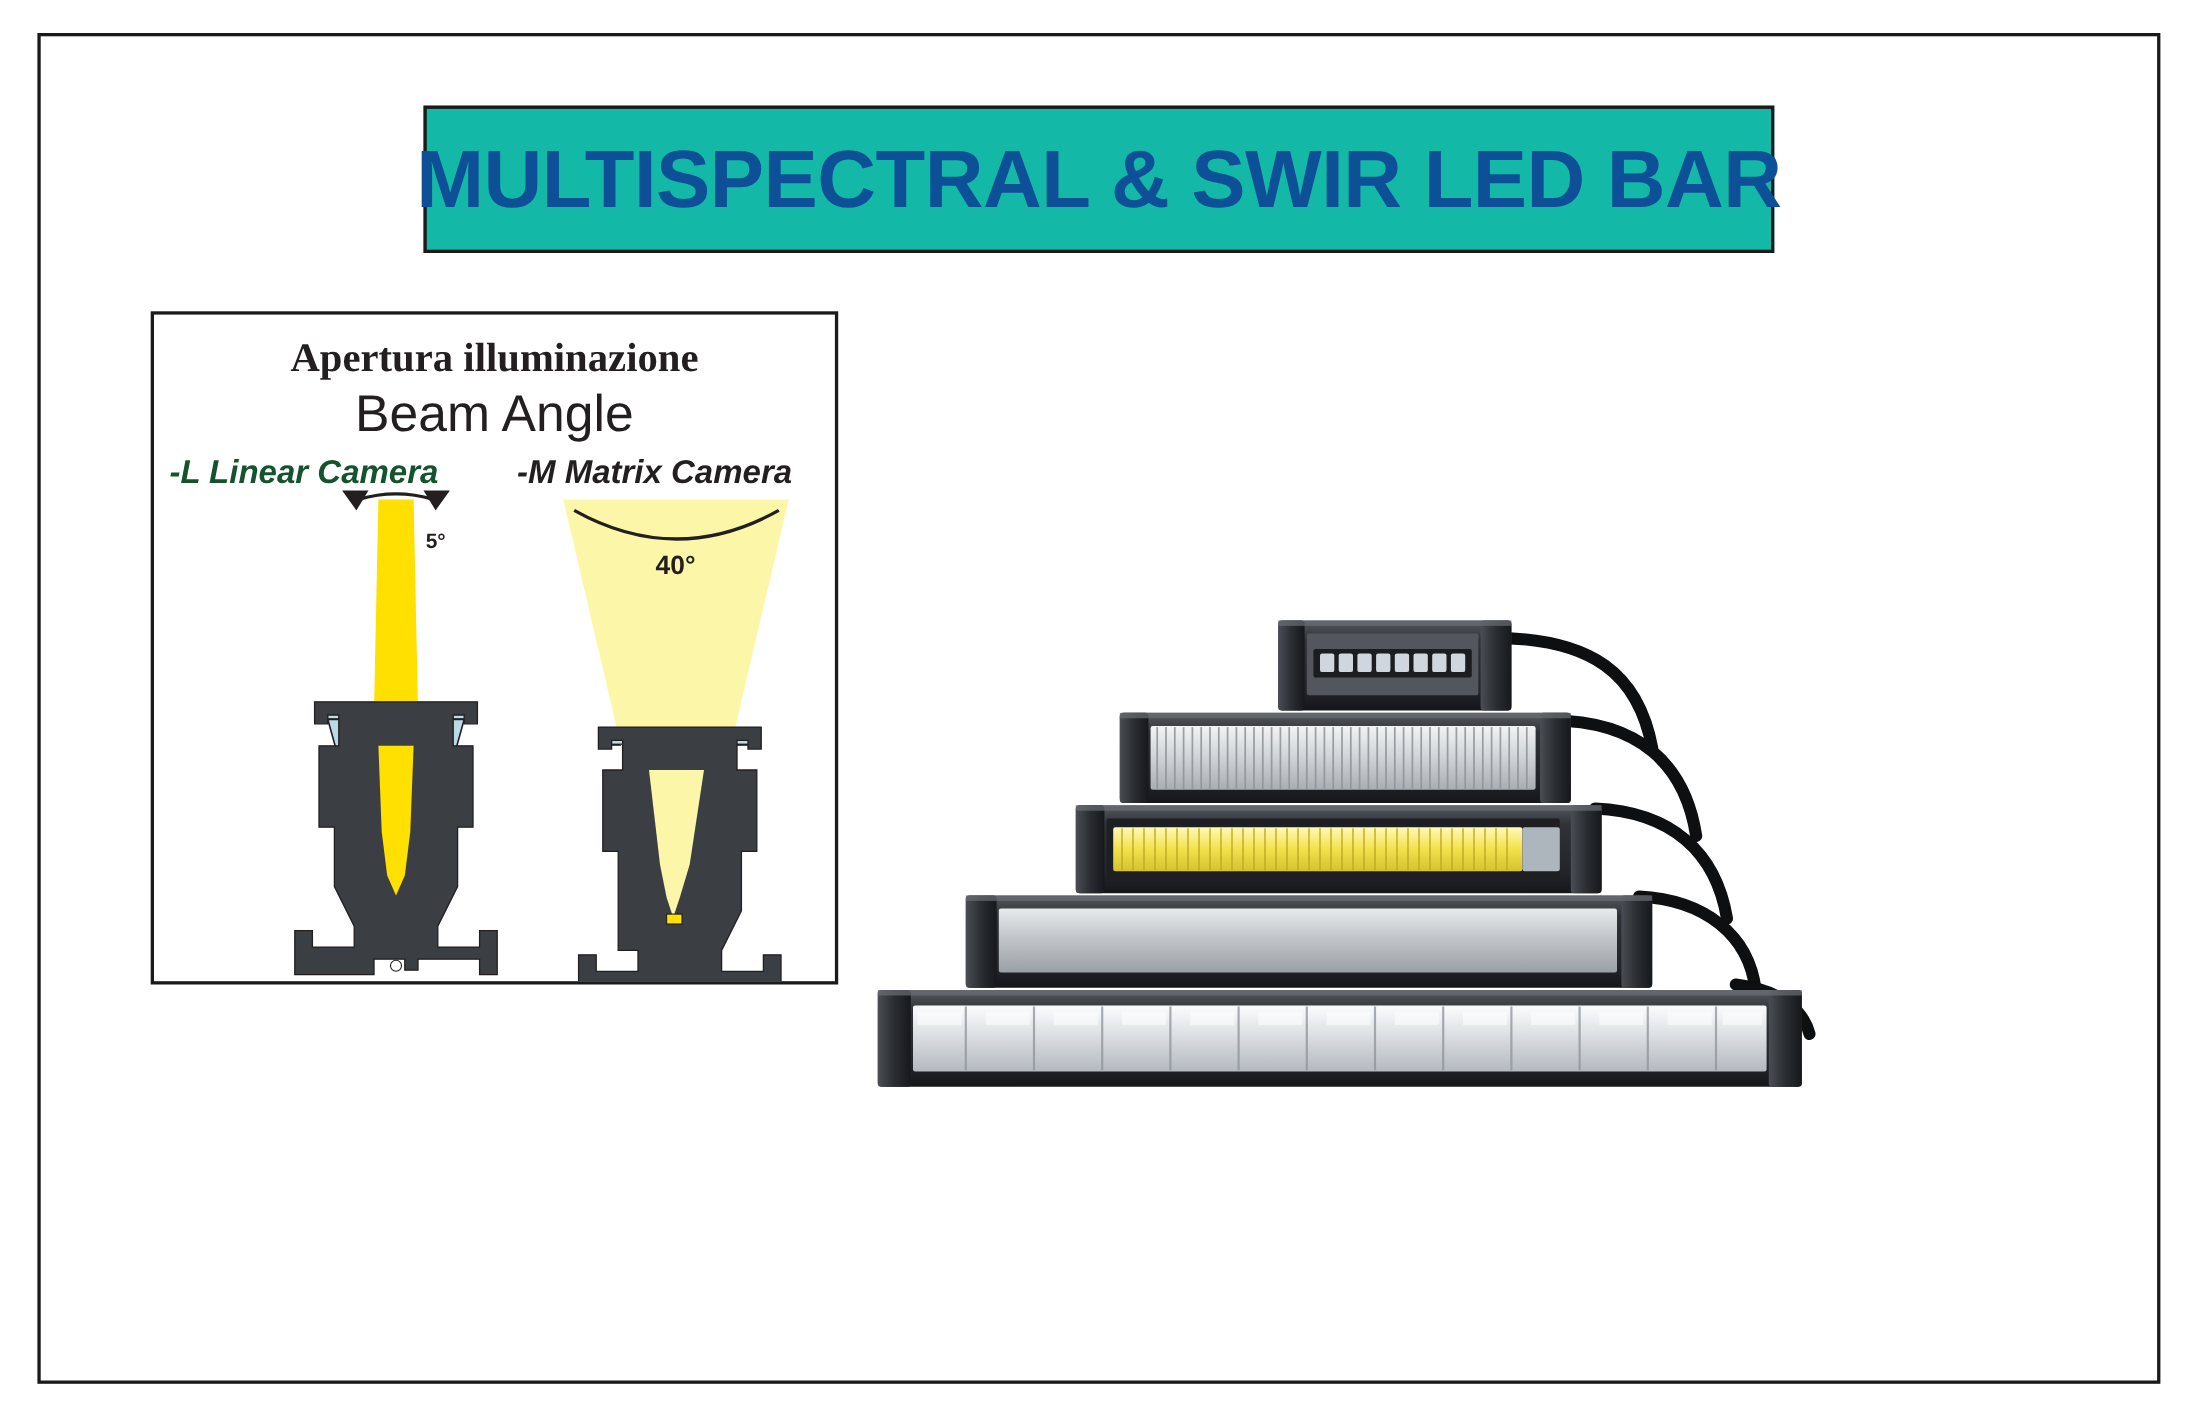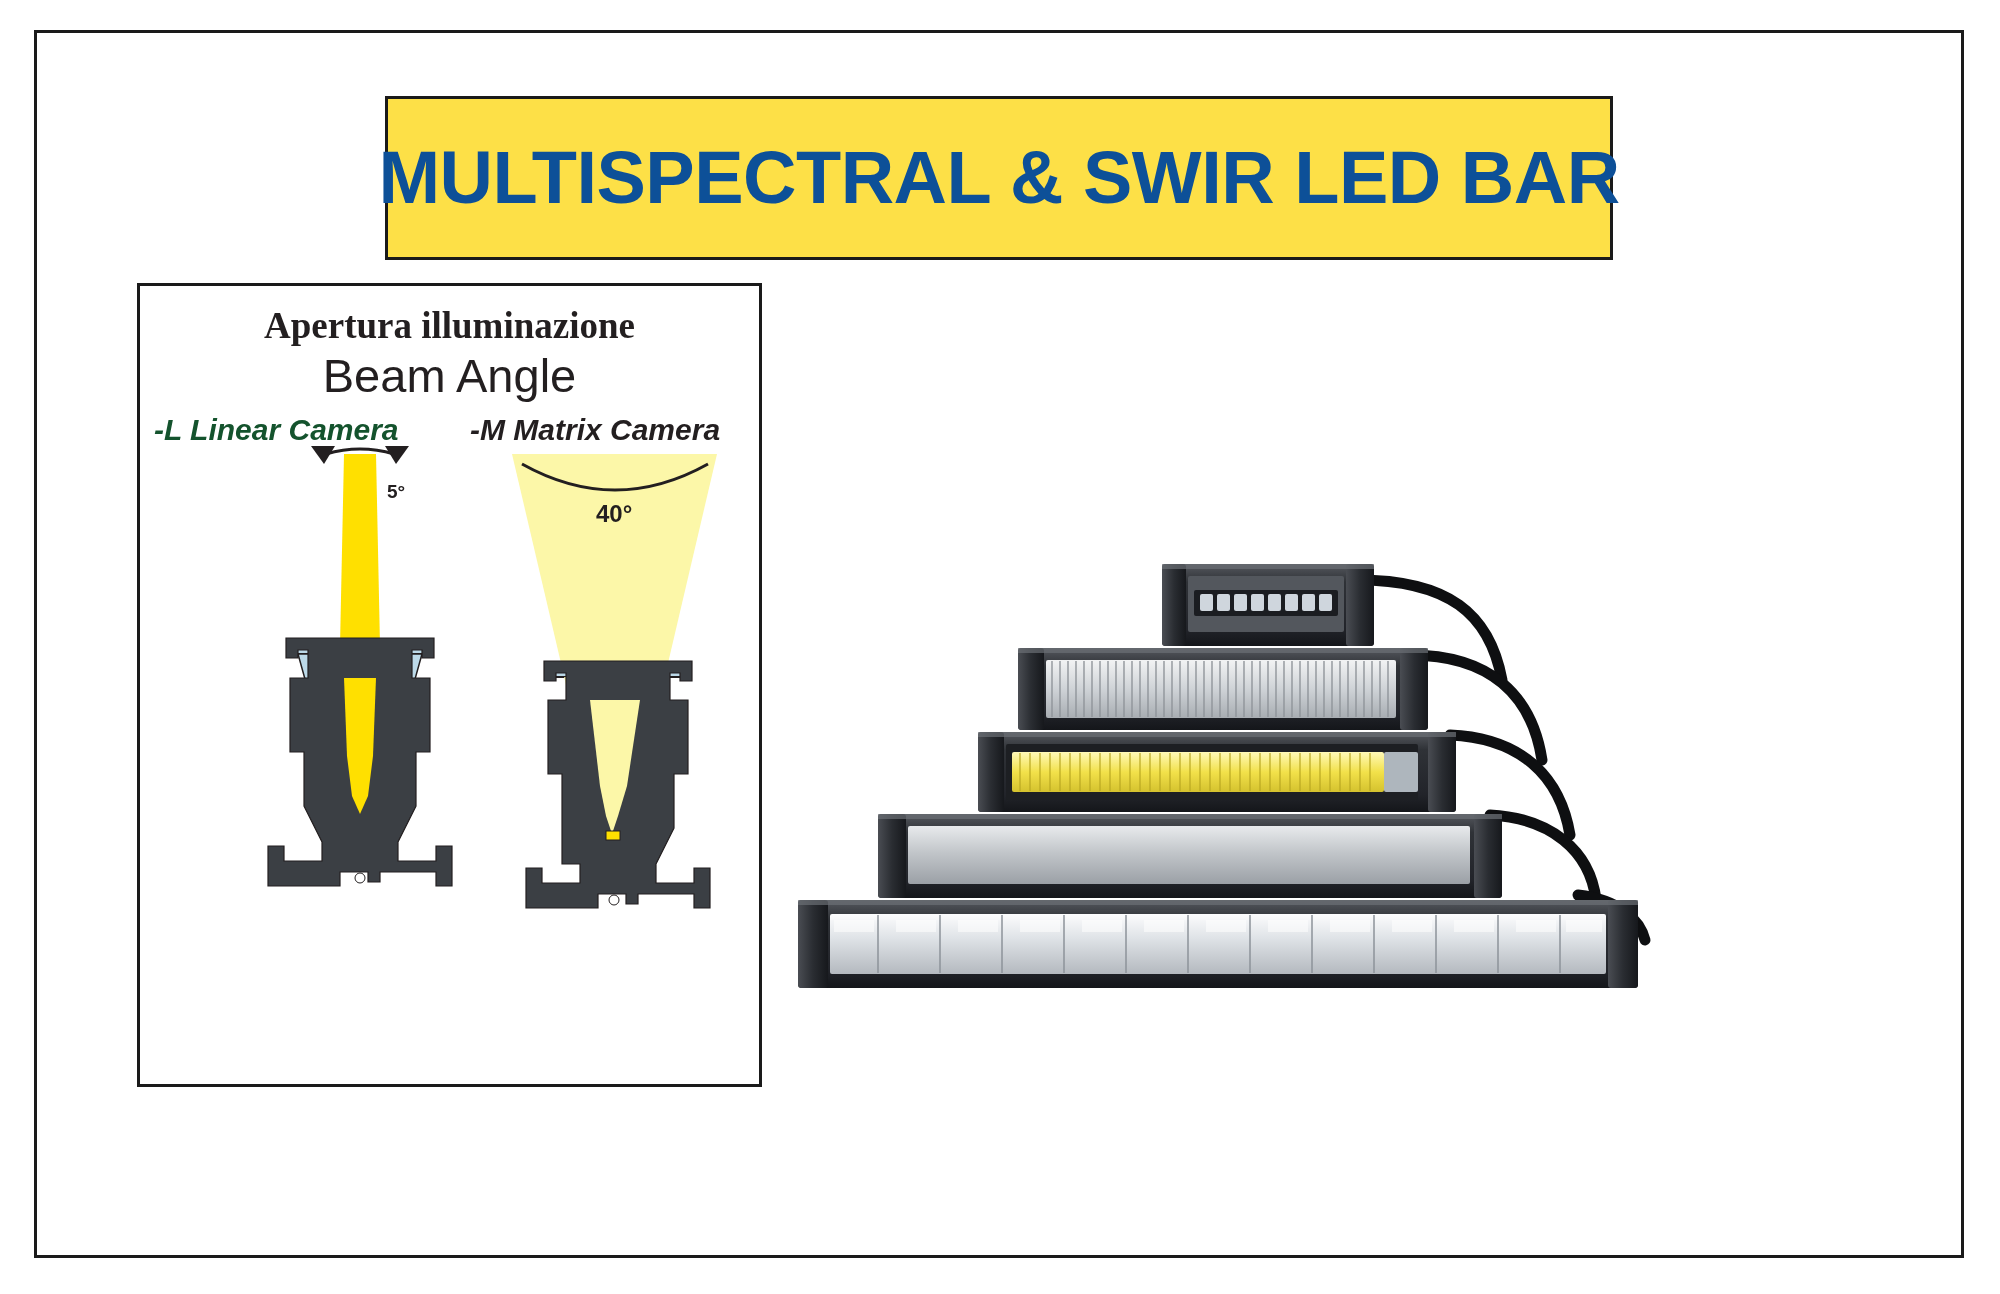--- a/index.html
+++ b/index.html
@@ -33,45 +33,45 @@
     box-sizing: border-box;
     background: #ffffff;
   }
 
   
   .title-box {
     position: absolute;
     left: 385px;
     top: 96px;
     width: 1228px;
-    height: 164px;
+    height: 134px;
     border: 3px solid #1a1a1a;
     box-sizing: border-box;
-    background: #fde047;
+    background: #14b8a6;
     display: flex;
     align-items: center;
     justify-content: center;
   }
   .title-text {
     color: #0d5098;
     font-family: "Liberation Sans", sans-serif;
     font-weight: bold;
     font-size: 74px;
     line-height: 1;
     letter-spacing: -0.5px;
     white-space: nowrap;
   }
 
   
   .diagram-panel {
     position: absolute;
     left: 137px;
     top: 283px;
     width: 625px;
-    height: 804px;
+    height: 612px;
     border: 3px solid #1a1a1a;
     box-sizing: border-box;
     background: #ffffff;
     overflow: hidden;
   }
 
   .dg-heading-it {
     position: absolute;
     top: 18px;
     left: 0;

